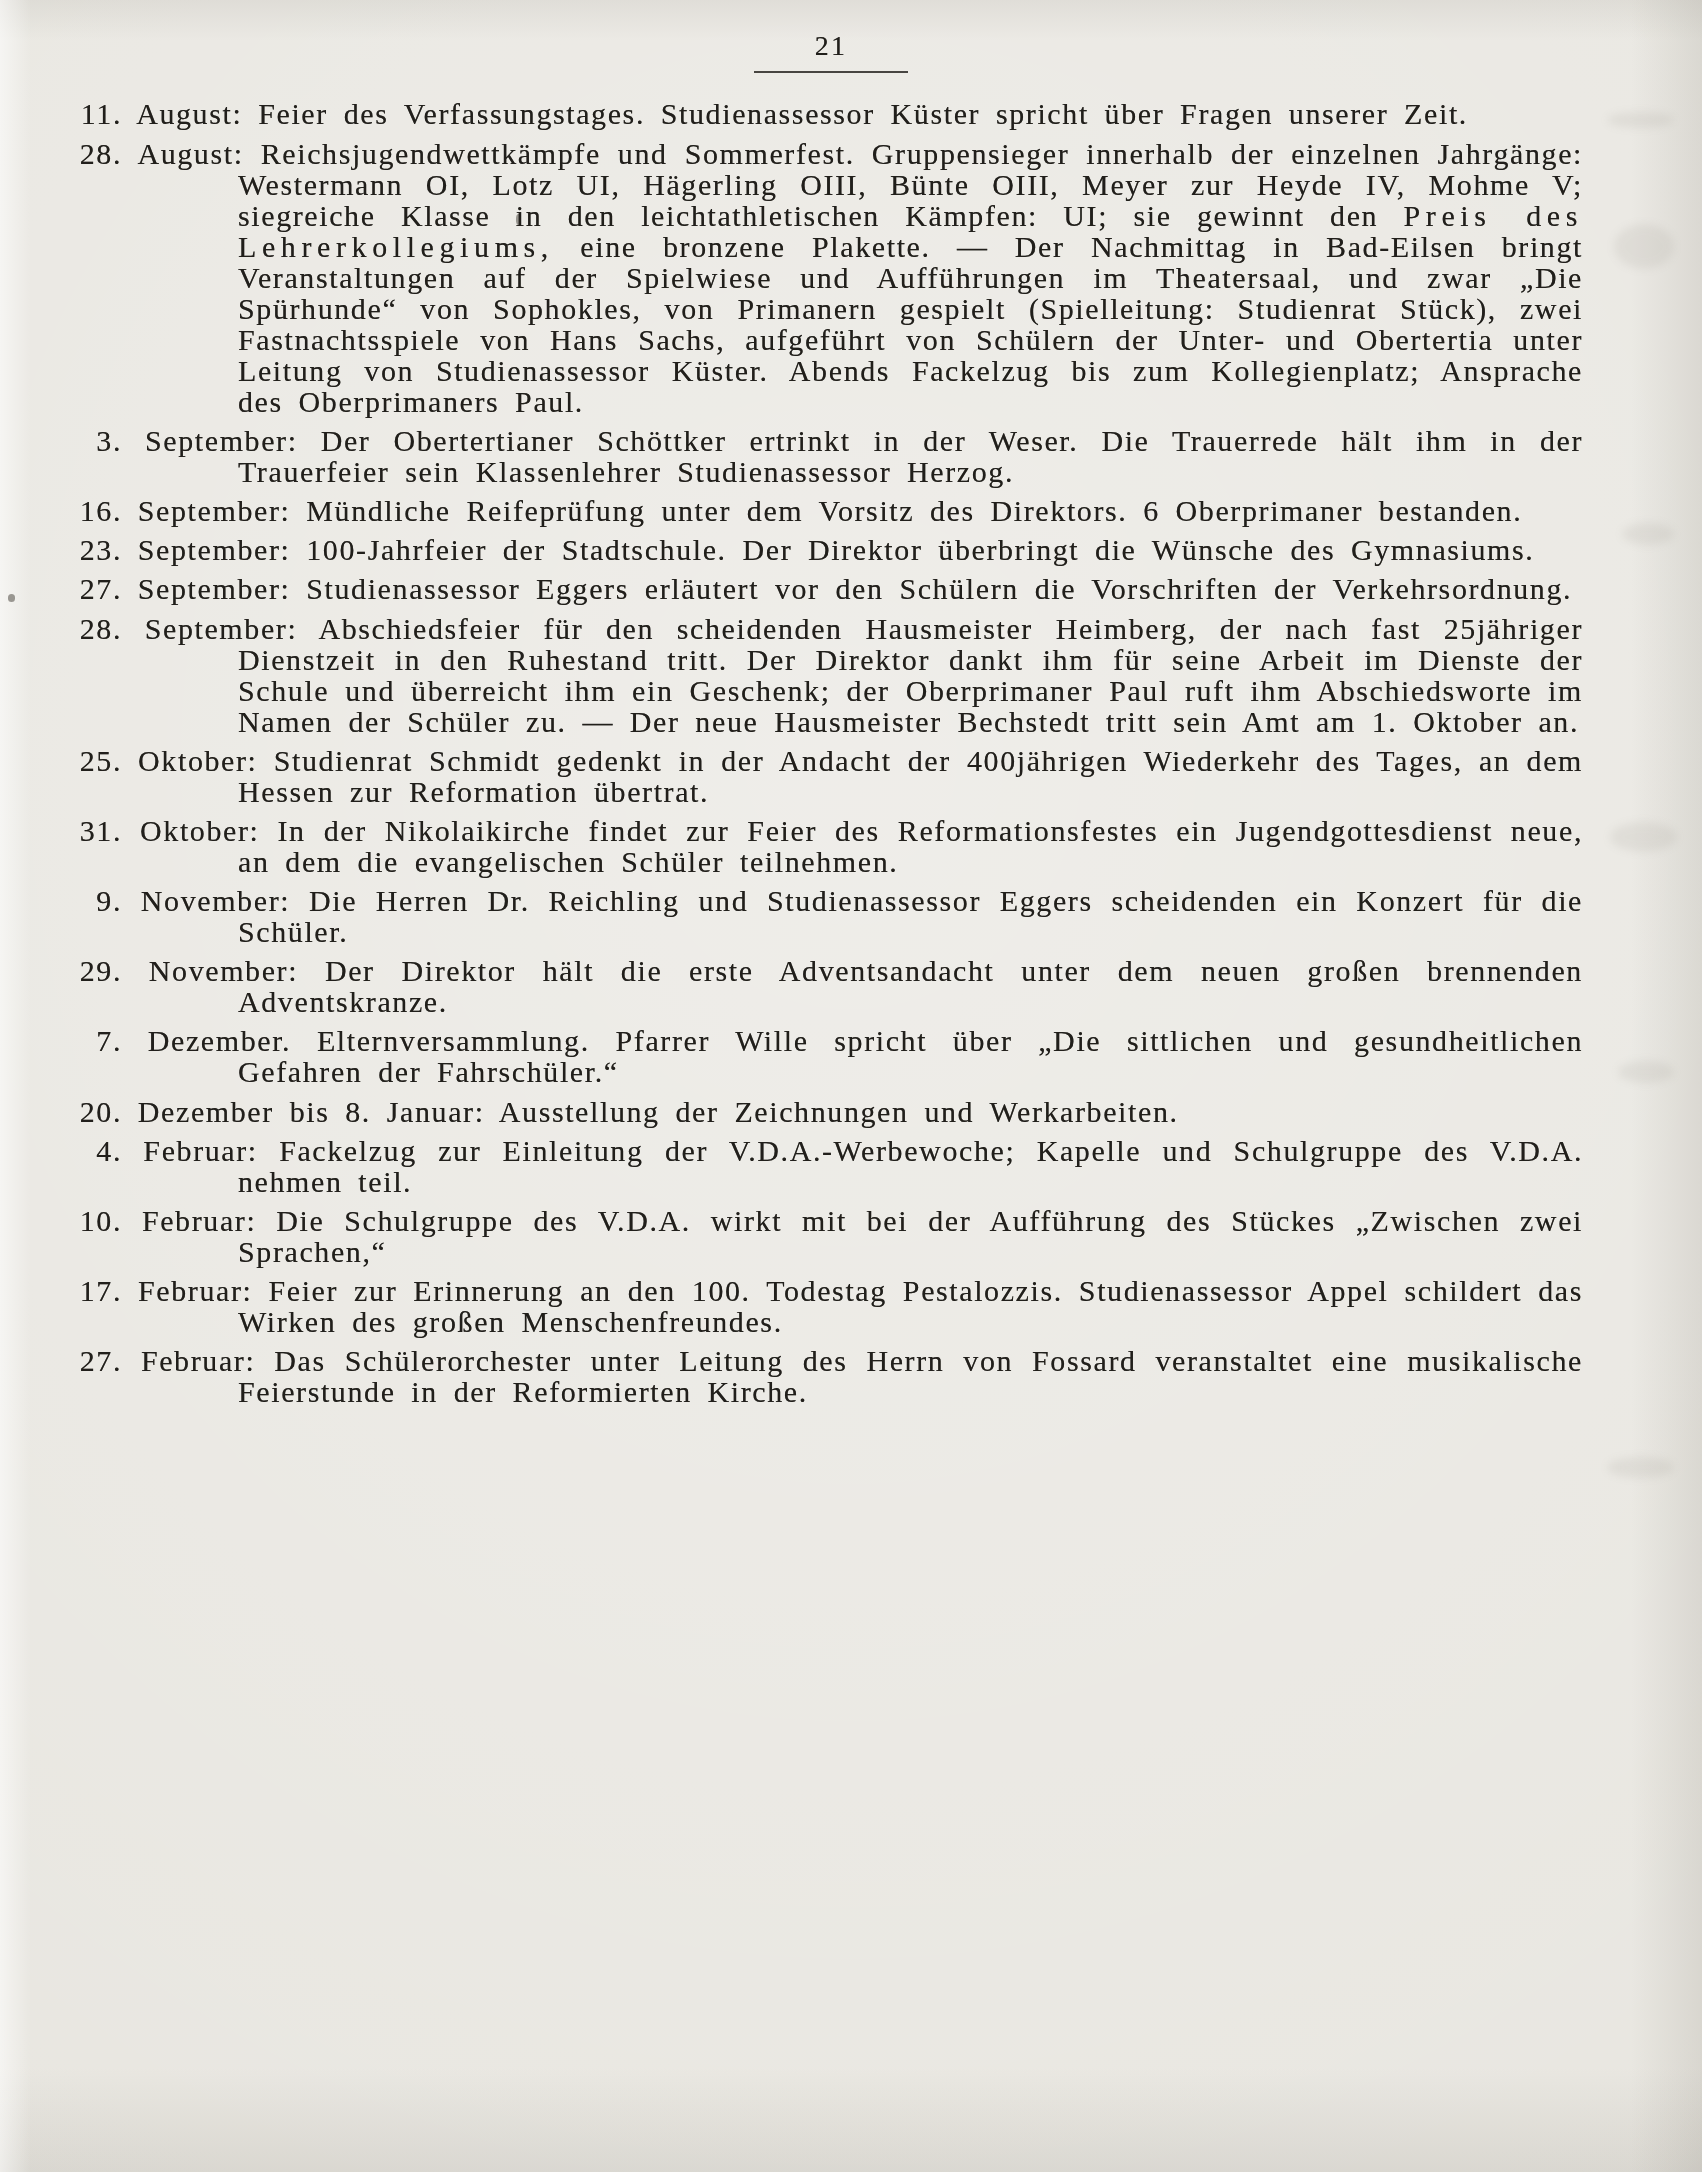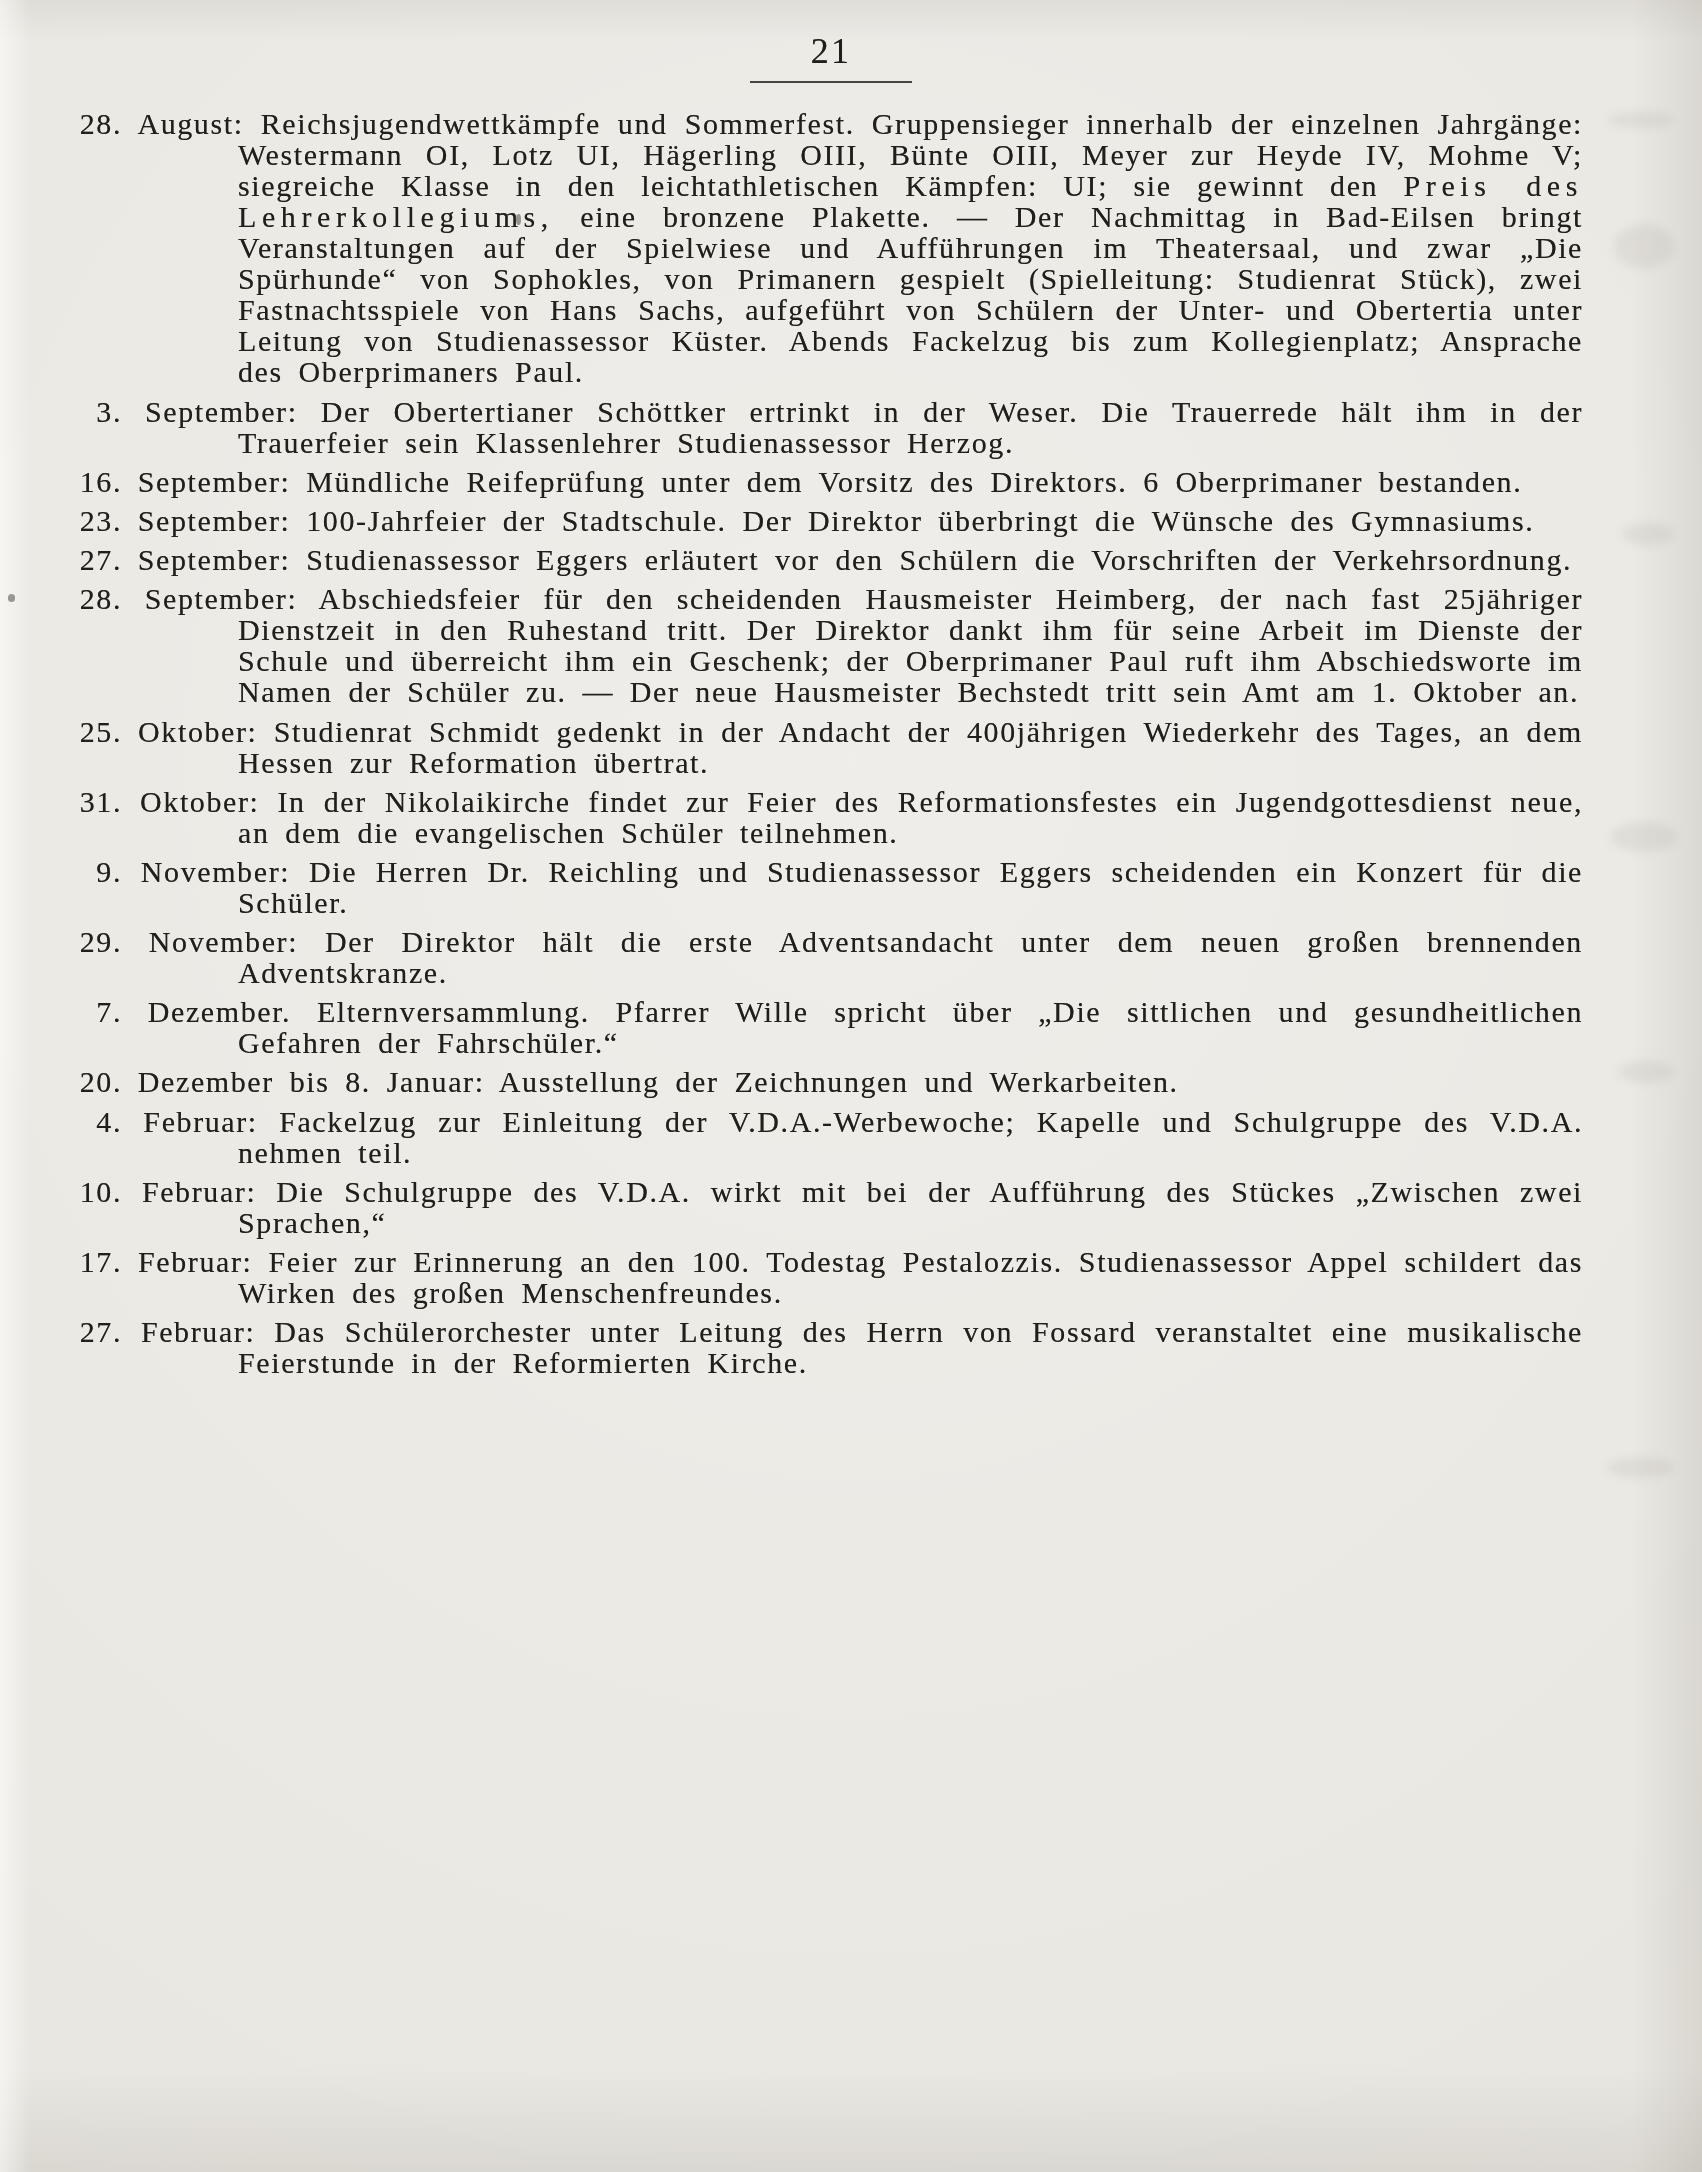--- a/index.html
+++ b/index.html
@@ -23,21 +23,21 @@
   .content {
     position: absolute;
     left: 79px;
     top: 30px;
     width: 1504px;
   }
 
   .page-header { text-align: center; margin-bottom: 25.4px; }
   .page-number {
     display: inline-block;
-    font-size: 36px;
+    font-size: 28px;
     letter-spacing: 2.2px;
     padding: 0 61px 9px 61px;
     border-bottom: 2.2px solid rgba(42,40,35,0.85);
     text-shadow: 0 0 0.4px rgba(30,28,24,0.6);
   }
 
   .entry {
     font-size: 30px;
     line-height: 31px;
     letter-spacing: 1.6px;
@@ -82,20 +82,21 @@
 <div class="artifact" style="left:1618px; top:1061px; width:56px; height:22.4px;"></div>
 <div class="artifact" style="left:1607px; top:1457px; width:67px; height:21px;"></div>
 <div class="speck" style="left:7.5px;  top:594px;  width:7.5px; height:7.5px;"></div>
 <div class="speck" style="left:516px; top:214px;  width:5.2px;  height:10.5px;"></div>
 
 <div class="content">
   <div class="page-header">
     <span class="page-number">21</span>
   </div>
   <div id="entries" class="entries">
+  <div class="entry"><span class="num">11.</span> <span>August:</span> <span>Feier des Verfassungstages. Studienassessor Küster spricht über Fragen unserer Zeit.</span><span class="sperr"></span><span></span></div>
 
   <div class="entry"><span class="num">28.</span> <span>August:</span> <span>Reichsjugendwettkämpfe und Sommerfest. Gruppensieger innerhalb der einzelnen Jahrgänge: Westermann OI, Lotz UI, Hägerling OIII, Bünte OIII, Meyer zur Heyde IV, Mohme V; siegreiche Klasse in den leichtathletischen Kämpfen: UI; sie gewinnt den </span><span class="sperr">Preis des Lehrerkollegiums,</span><span> eine bronzene Plakette. — Der Nachmittag in Bad-Eilsen bringt Veranstaltungen auf der Spielwiese und Aufführungen im Theatersaal, und zwar „Die Spürhunde“ von Sophokles, von Primanern gespielt (Spielleitung: Studienrat Stück), zwei Fastnachtsspiele von Hans Sachs, aufgeführt von Schülern der Unter- und Obertertia unter Leitung von Studienassessor Küster. Abends Fackelzug bis zum Kollegienplatz; Ansprache des Oberprimaners Paul.</span></div>
 
   <div class="entry"><span class="num">3.</span> <span>September:</span> <span>Der Obertertianer Schöttker ertrinkt in der Weser. Die Trauerrede hält ihm in der Trauerfeier sein Klassenlehrer Studienassessor Herzog.</span><span class="sperr"></span><span></span></div>
 
   <div class="entry"><span class="num">16.</span> <span>September:</span> <span>Mündliche Reifeprüfung unter dem Vorsitz des Direktors. 6 Oberprimaner bestanden.</span><span class="sperr"></span><span></span></div>
 
   <div class="entry"><span class="num">23.</span> <span>September:</span> <span>100-Jahrfeier der Stadtschule. Der Direktor überbringt die Wünsche des Gymnasiums.</span><span class="sperr"></span><span></span></div>
 
   <div class="entry"><span class="num">27.</span> <span>September:</span> <span>Studienassessor Eggers erläutert vor den Schülern die Vorschriften der Verkehrsordnung.</span><span class="sperr"></span><span></span></div>

